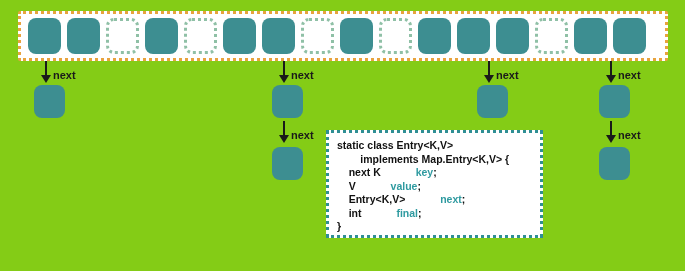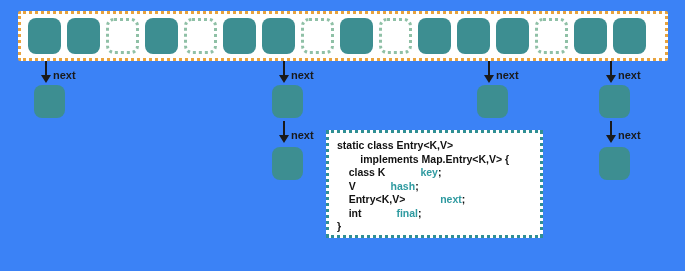--- a/index.html
+++ b/index.html
@@ -7,21 +7,21 @@
     padding: 0;
     background: #ffffff;
   }
   body {
     font-family: "Liberation Sans", sans-serif;
   }
   #stage {
     position: relative;
     width: 685px;
     height: 271px;
-    background: #3b82f6;
+    background: #84cc16;
     overflow: hidden;
   }
 
   
   #bucket-array {
     position: absolute;
     left: 18px;
     top: 11px;
     width: 650px;
     height: 50px;
@@ -200,20 +200,20 @@
           <div class="arrow-head"></div>
           <div class="arrow-label">next</div>
         </div>
         <div class="node"></div>
       </div>
     </div>
 
   <div id="code-box">
     <pre><span><span class="kw">static class Entry&lt;K,V&gt;</span>
         <span class="kw">implements Map.Entry&lt;K,V&gt; {</span>
-    <span class="kw">class K</span> <span class="fld">key</span><span class="kw">;</span>
-    <span class="kw">V</span> <span class="fld">hash</span><span class="kw">;</span>
+    <span class="kw">next K</span> <span class="fld">key</span><span class="kw">;</span>
+    <span class="kw">V</span> <span class="fld">value</span><span class="kw">;</span>
     <span class="kw">Entry&lt;K,V&gt;</span> <span class="fld">next</span><span class="kw">;</span>
     <span class="kw">int</span> <span class="fld">final</span><span class="kw">;</span>
 <span class="kw">}</span></span></pre>
   </div>
 
 </div>
 
 </body></html>

